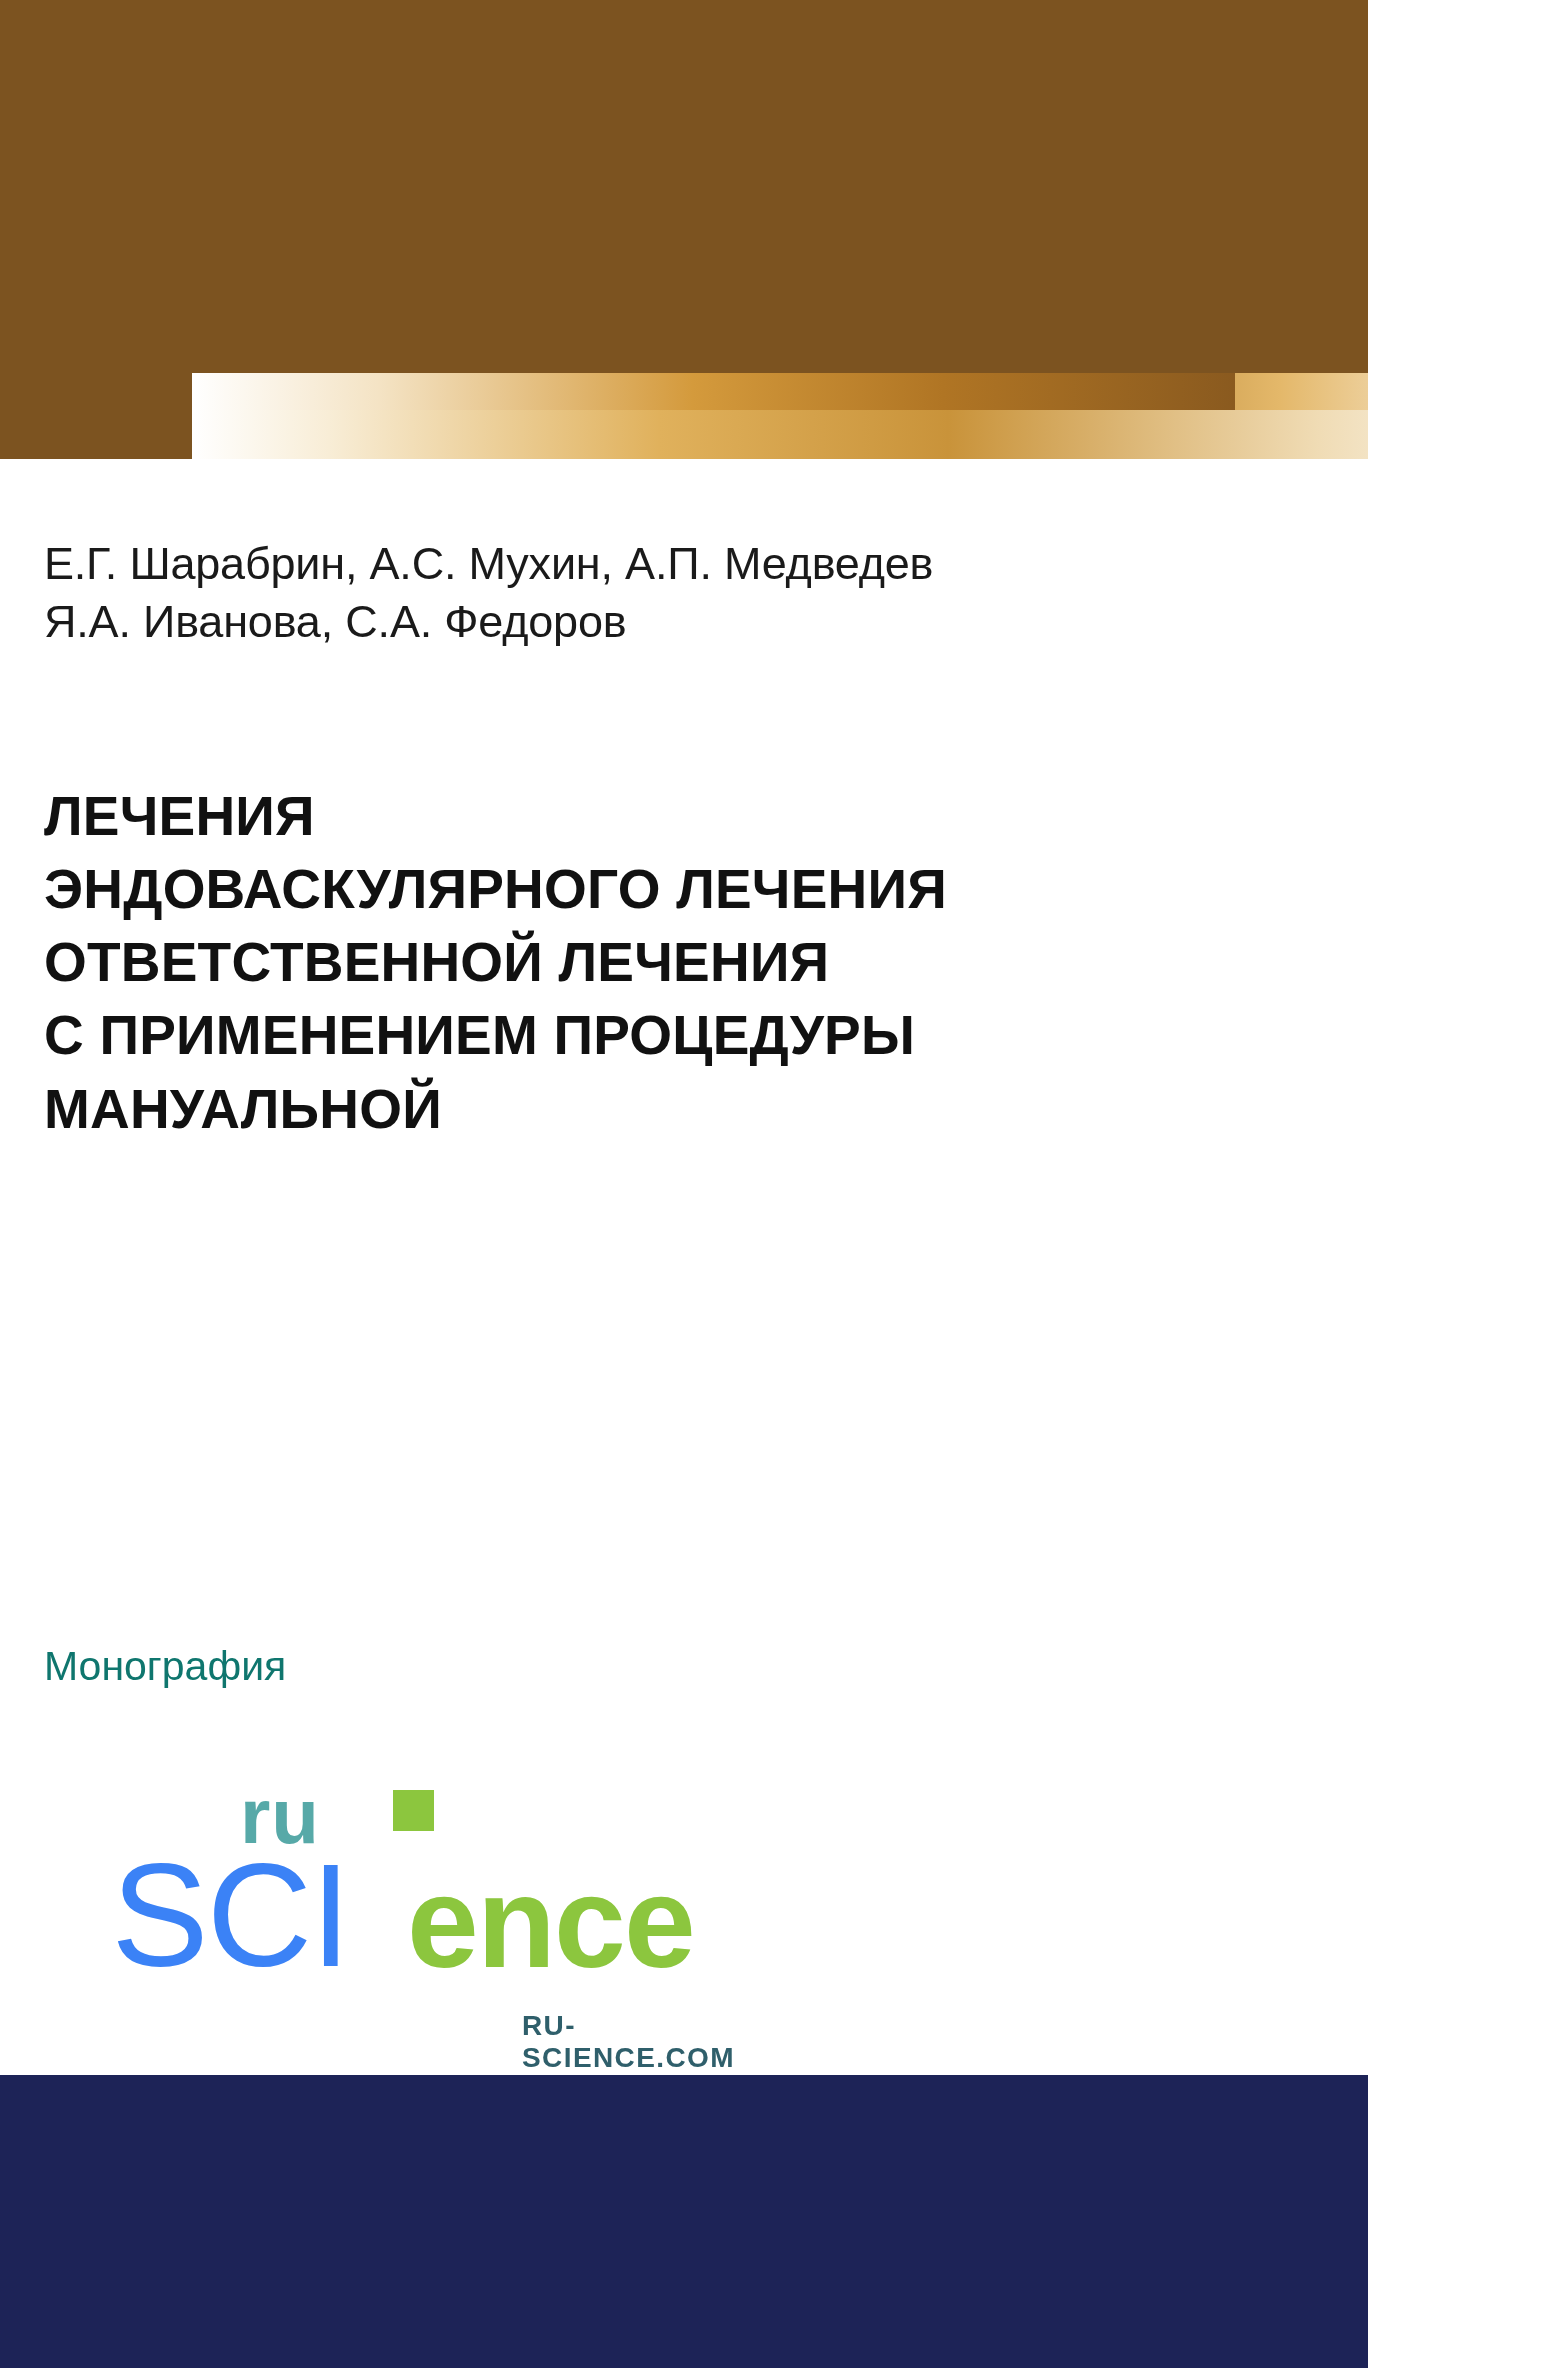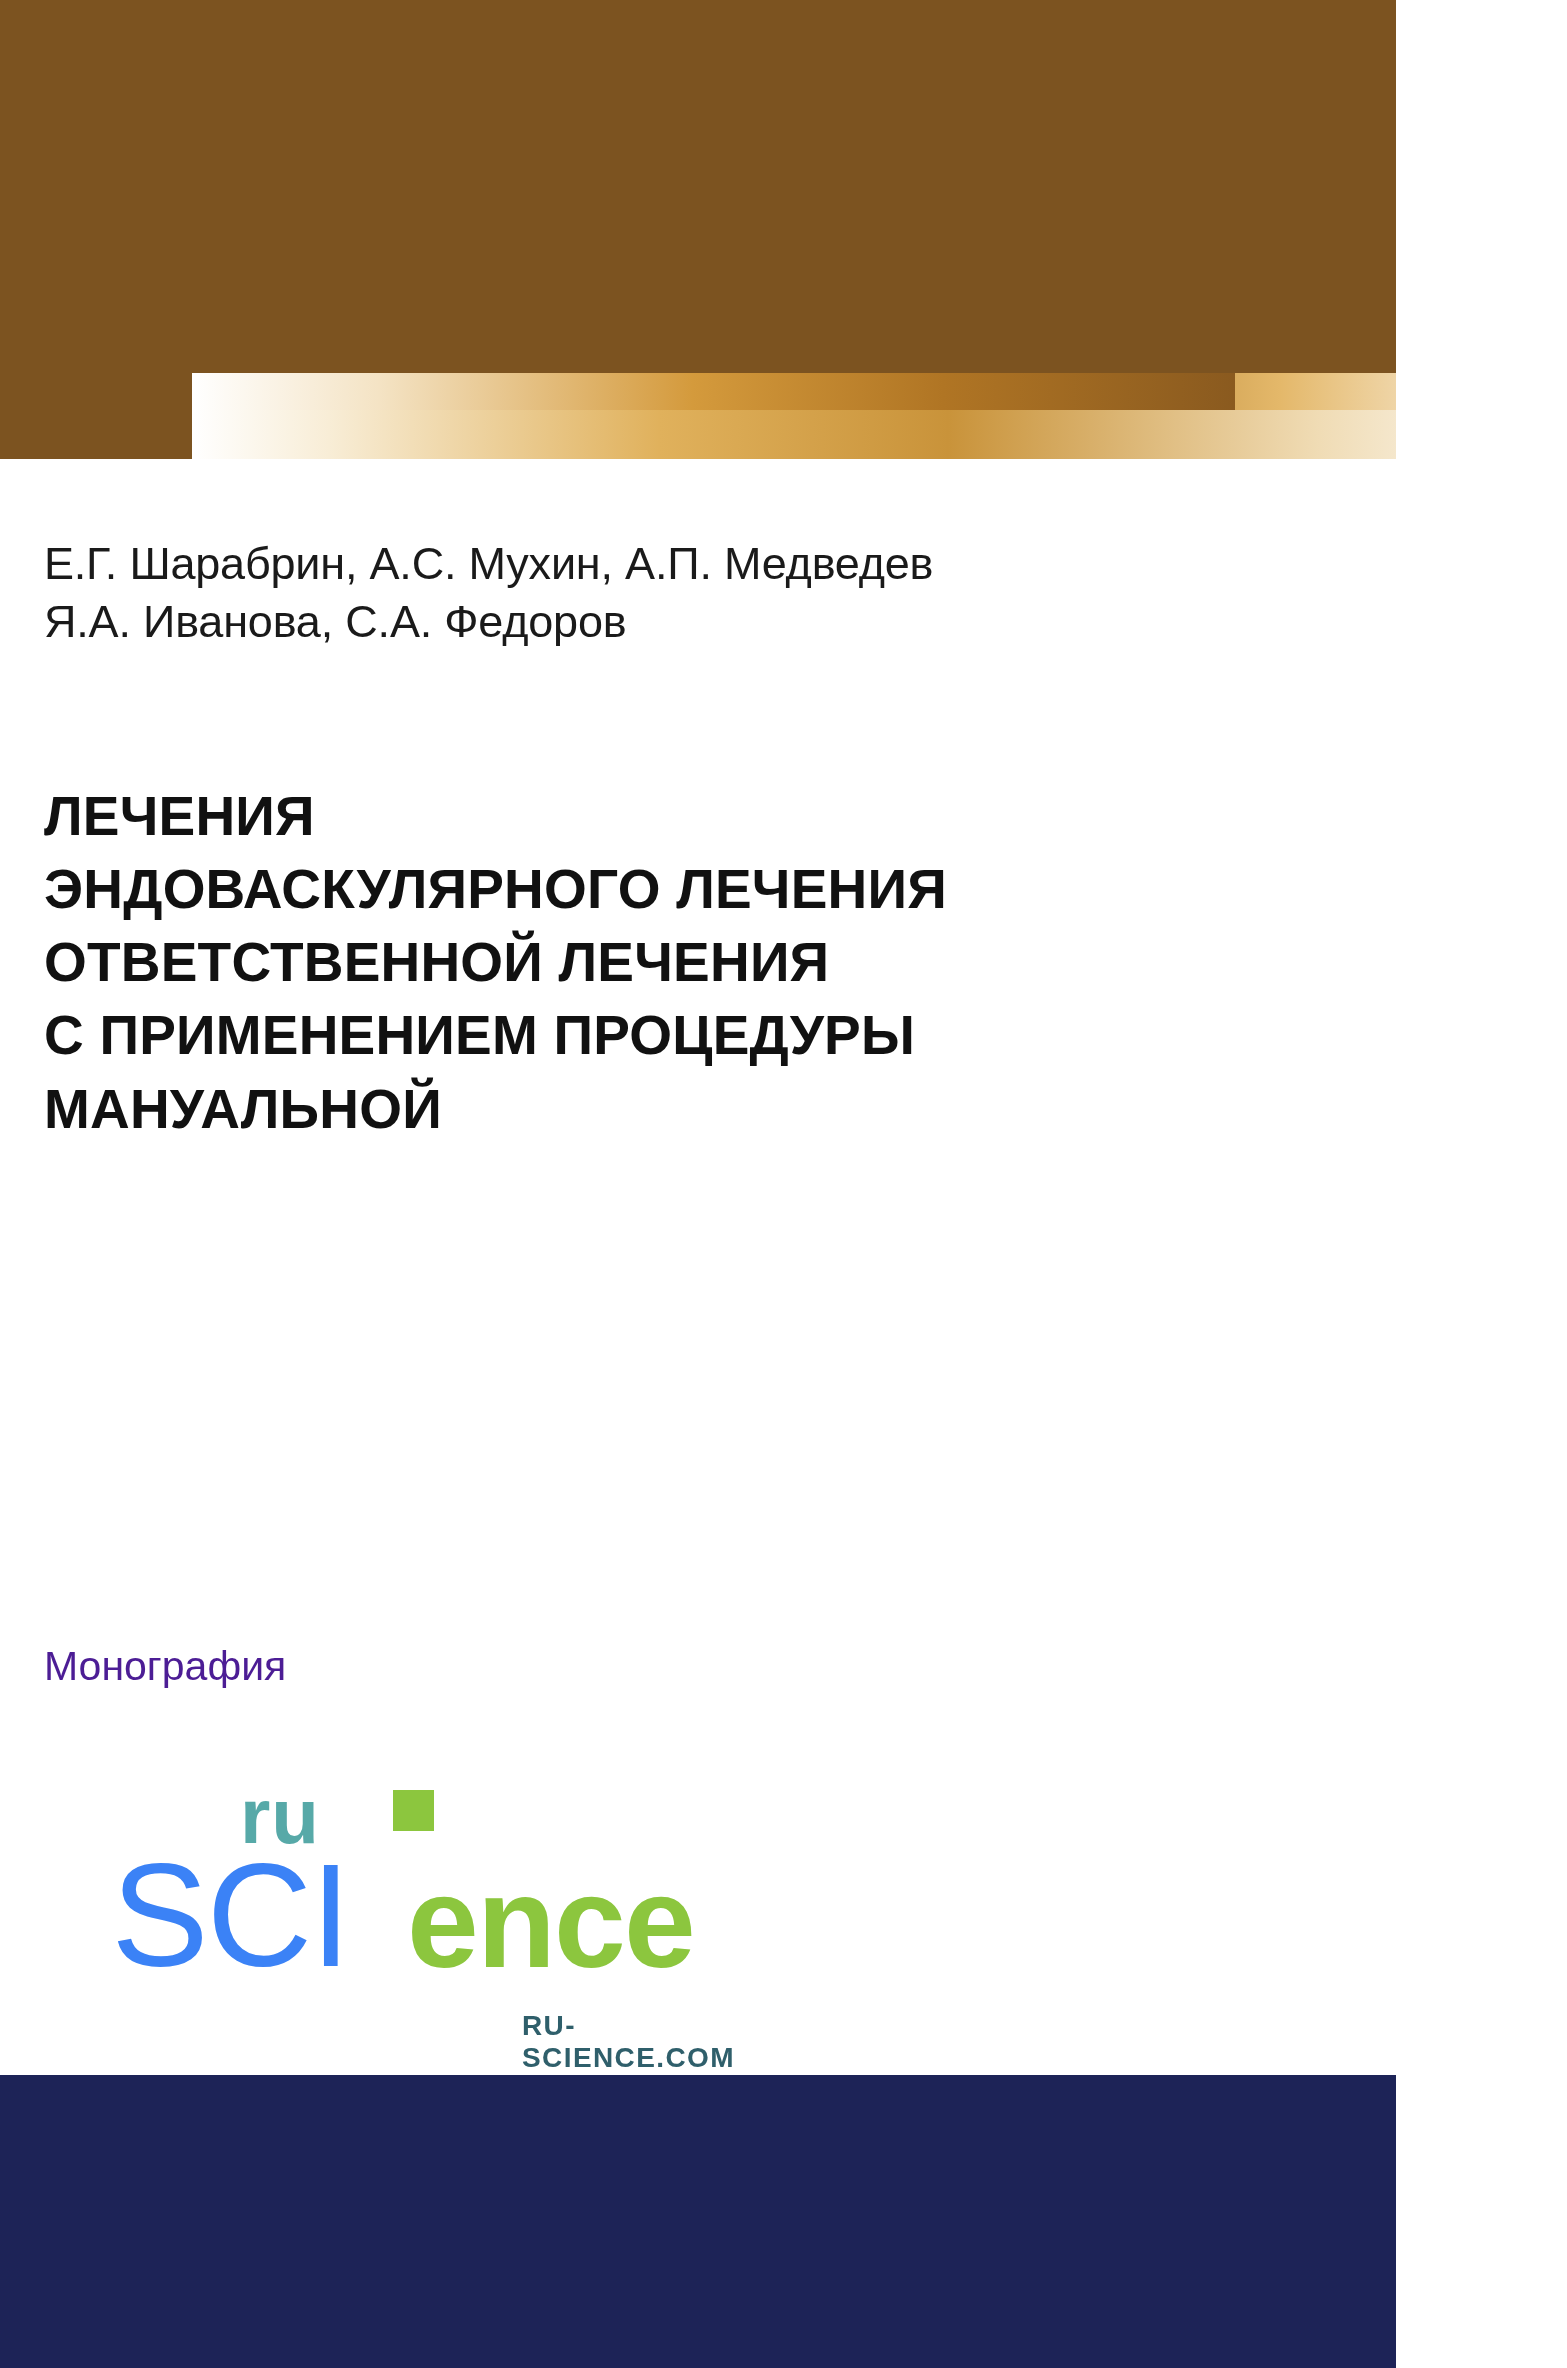--- a/index.html
+++ b/index.html
@@ -12,21 +12,20 @@
     background: #ffffff;
     font-family: "Liberation Sans", sans-serif;
     overflow: hidden;
   }
   .cover {
     position: relative;
     width: 1368px;
     height: 2368px;
     background: #ffffff;
     overflow: hidden;
-    padding-left: 28px;
   }
 
   
   .top-band {
     position: absolute;
     left: 0;
     top: 0;
     width: 1567px;
     height: 459px;
     background: #7c5320;
@@ -87,21 +86,21 @@
     letter-spacing: 0.2px;
     white-space: pre;
   }
 
   
   .subtitle {
     position: absolute;
     left: 44px;
     top: 1643px;
     font-size: 41px;
-    color: #4c1d95;
+    color: #0f766e;
     font-weight: 400;
   }
 
   
   .logo {
     position: absolute;
     left: 102px;
     top: 1777px;
     width: 646px;
     height: 254px;

